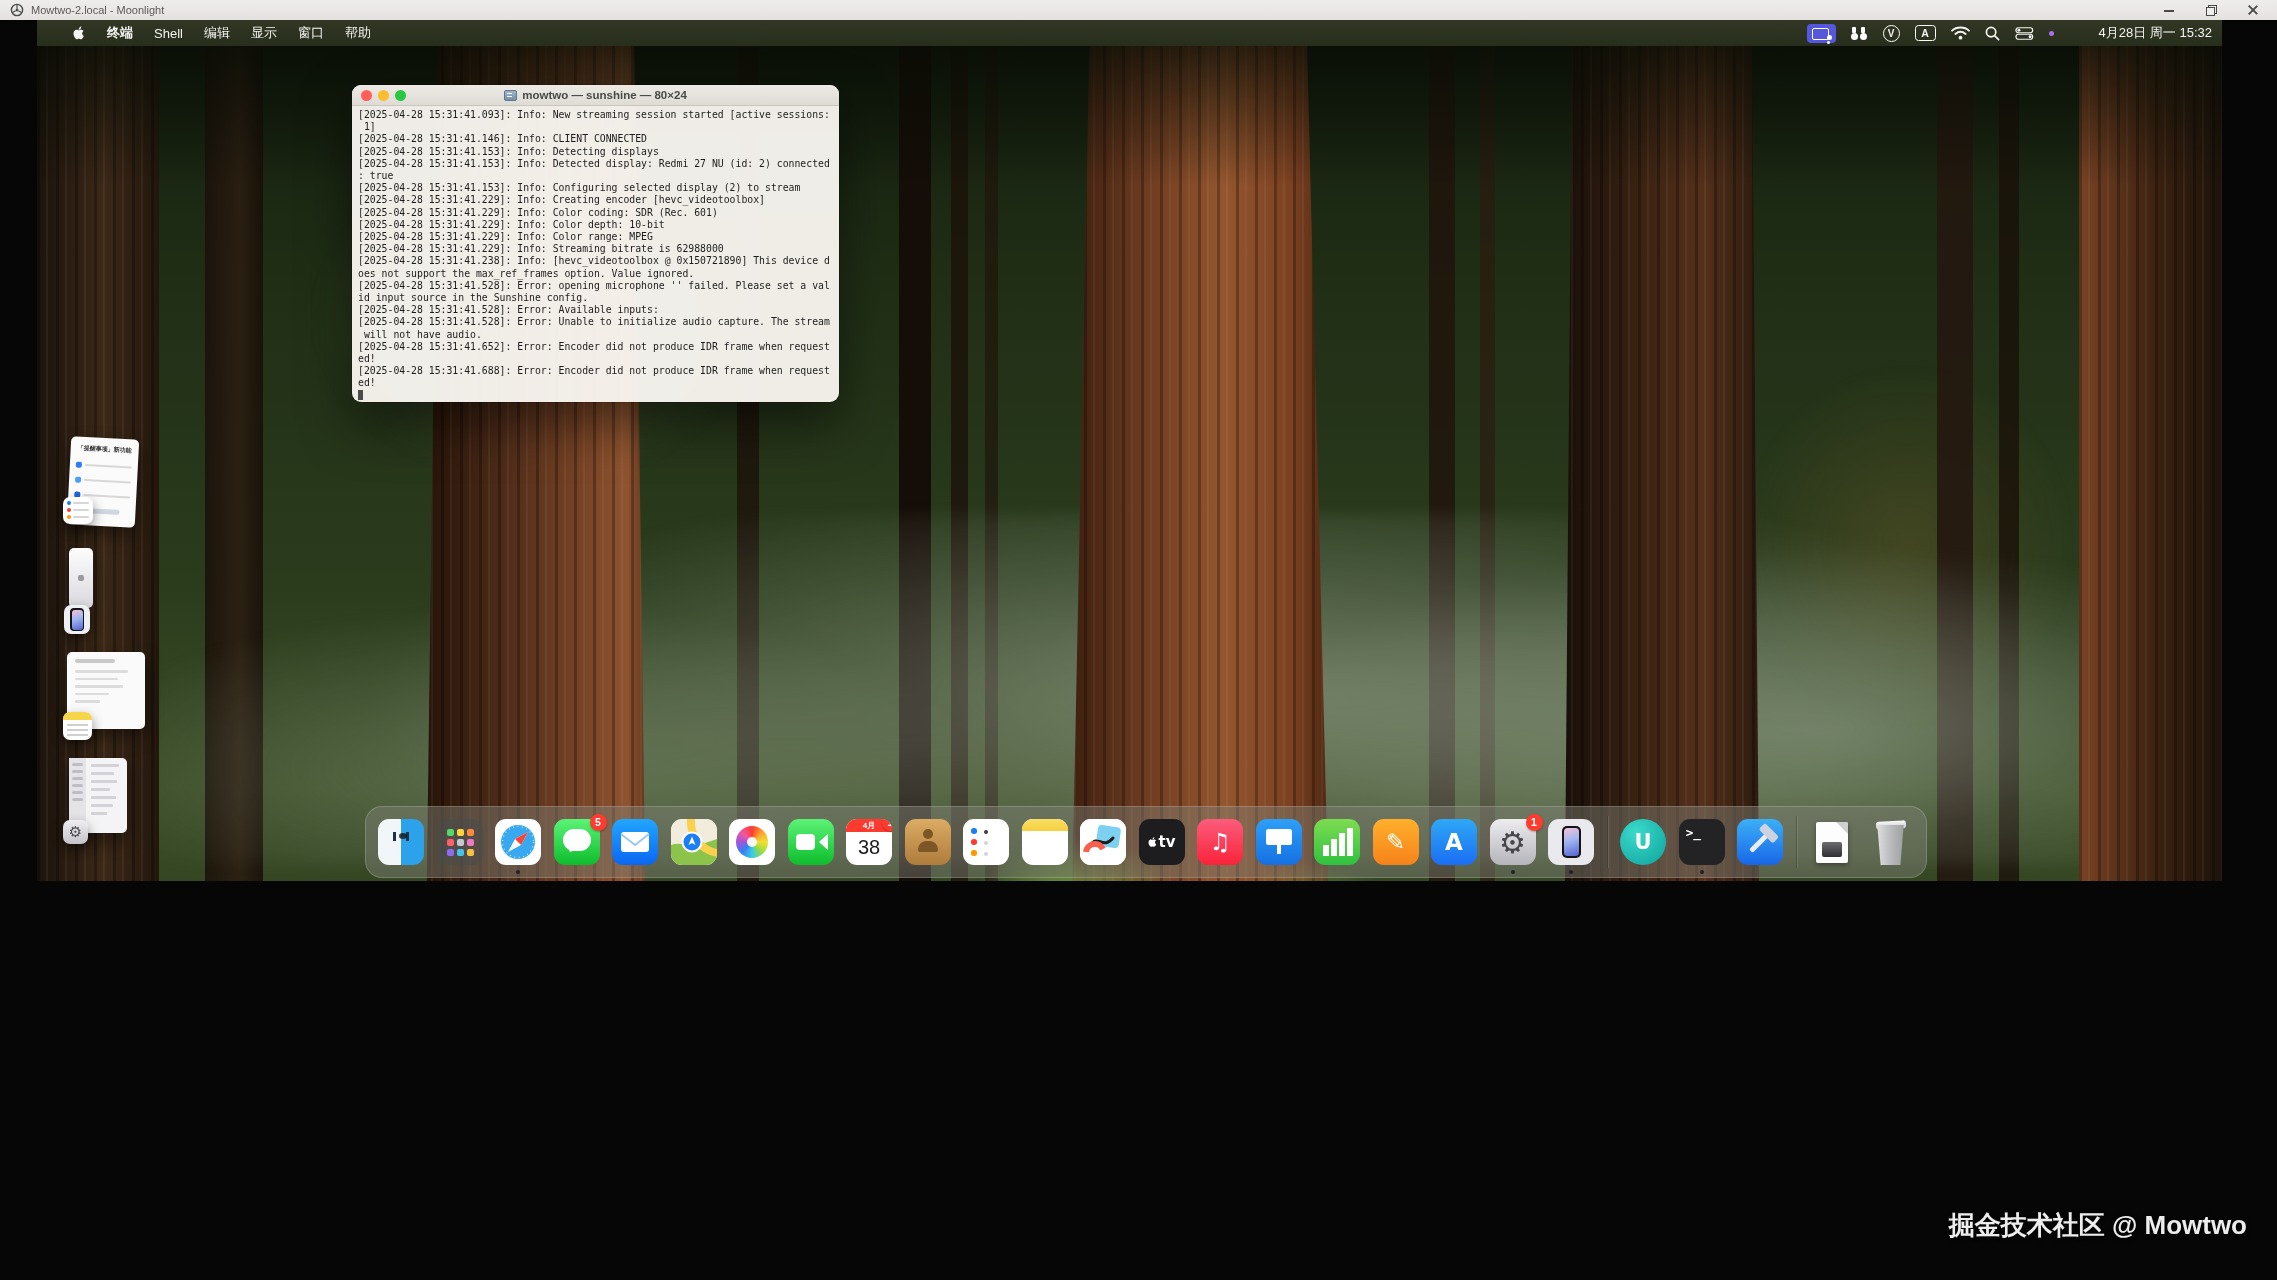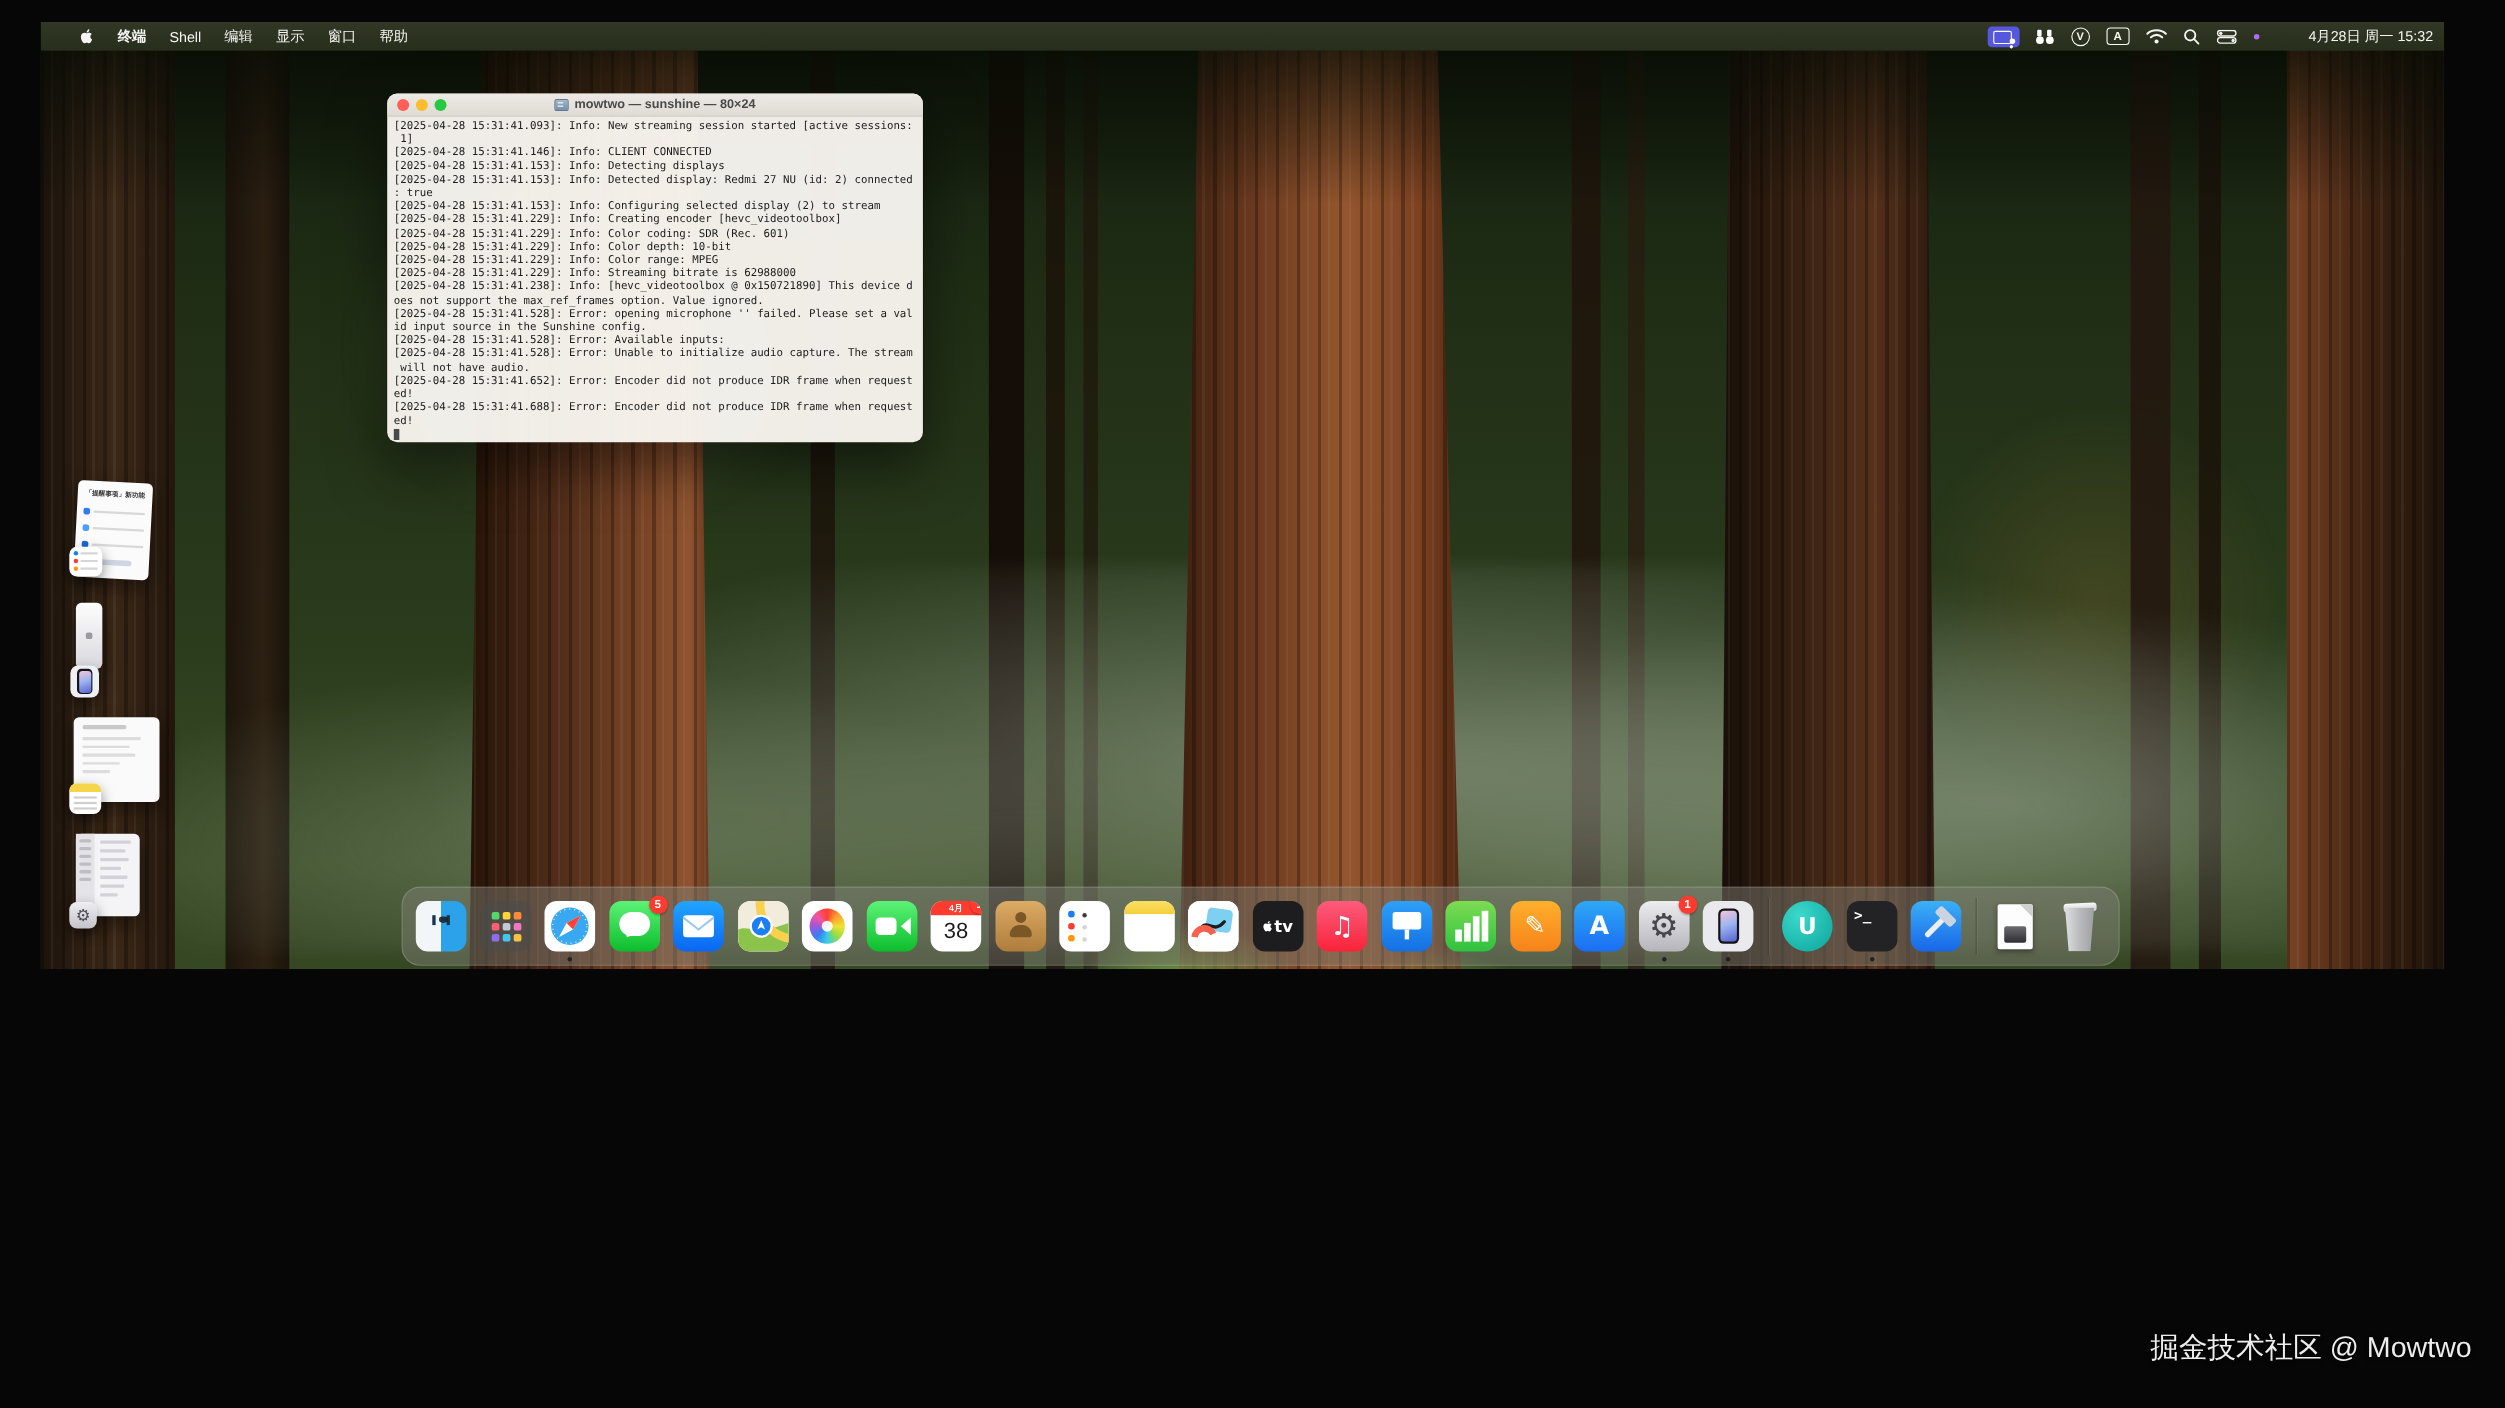--- a/index.html
+++ b/index.html
@@ -26,21 +26,21 @@
     display:flex; align-items:center; }
   .tb-start { position:relative; width:20px; height:20px; margin-left:18px; cursor:pointer; }
   .tb-start i { position:absolute; width:9px; height:9px; background:#1a84d8; }
   .tb-start i:nth-child(1){left:0;top:0;} .tb-start i:nth-child(2){right:0;top:0;background:#2196e8;}
   .tb-start i:nth-child(3){left:0;bottom:0;background:#2196e8;} .tb-start i:nth-child(4){right:0;bottom:0;background:#35a4ef;}
   .tb-moonlight { position:relative; margin-left:22px; width:22px; height:26px; }
   .tb-moonlight::after { content:''; position:absolute; left:9px; bottom:0; width:4px; height:3px; border-radius:2px; background:#555; }
   .tb-clock { margin-left:auto; text-align:right; padding-right:34px; font-size:11.5px;
     line-height:13.5px; color:#3e3b3a; }
 
-  .watermark { position:absolute; right:30px; top:1208px; z-index:55; font-size:26px; font-weight:400;
+  .watermark { position:absolute; right:30px; top:1208px; z-index:55; font-size:26px; font-weight:700;
     color:rgba(255,255,255,0.93); text-shadow:0 1px 4px rgba(0,0,0,0.55), 0 0 1px rgba(0,0,0,0.4); }
 
   
   .mac-screen { position:absolute; left:37px; top:20px; width:2185px; height:861px;
     background:#10170b; overflow:hidden; z-index:10; }
 
   .menubar { position:absolute; left:0; top:0; width:100%; height:26px;
     background:linear-gradient(180deg,rgba(52,58,38,0.92),rgba(42,48,30,0.92));
     display:flex; align-items:center; color:#f4f4f2; font-size:13px; padding:0 10px 0 36px; z-index:40; }
   .mb-left { display:flex; align-items:center; gap:21px; }
@@ -252,20 +252,33 @@
   .i-trash i { display:block; width:33px; height:40px; background:linear-gradient(90deg,#e8e8e8,#b9bbbd 50%,#97999b);
     clip-path:polygon(10% 0, 90% 0, 80% 100%, 20% 100%); }
   .i-trash::before { content:''; position:absolute; left:8px; top:2px; width:30px; height:8px; border-radius:3px;
     background:linear-gradient(180deg,#fafafa,#c6c8ca); transform:rotate(-3deg); }
 </style>
 </head>
 <body>
 
 <div class="root">
 
+  <div class="win-titlebar">
+    <svg class="win-app-icon" viewBox="0 0 20 20">
+      <circle cx="10" cy="10" r="8" fill="none" stroke="#4a4a4a" stroke-width="2"></circle>
+      <circle cx="10" cy="10" r="2" fill="#4a4a4a"></circle>
+      <path d="M10 2 L10 8 M3 14 L8 11 M17 14 L12 11" stroke="#4a4a4a" stroke-width="1.6"></path>
+    </svg>
+    <span class="win-title">Mowtwo-2.local - Moonlight</span>
+    <div class="win-controls">
+      <div class="wc wc-min"></div>
+      <div class="wc wc-max"></div>
+      <div class="wc wc-close"></div>
+    </div>
+  </div>
 
   <div class="mac-screen">
 
     <div class="menubar">
       <div class="mb-left">
         <svg width="13" height="16" viewBox="0 0 16 20">
           <path fill="#f4f4f2" d="M11.3 10.6c0-2 1.6-3 1.7-3.1-.9-1.4-2.4-1.6-2.9-1.6-1.2-.1-2.4.7-3 .7-.6 0-1.6-.7-2.6-.7-1.3 0-2.6.8-3.3 2-1.4 2.4-.4 6 1 8 .7 1 1.5 2.1 2.5 2 .9 0 1.3-.6 2.5-.6s1.5.6 2.6.6c1.1 0 1.8-1 2.4-2 .8-1.1 1.1-2.2 1.1-2.3-.1 0-2-.8-2-3zM9.4 4.6c.5-.7.9-1.6.8-2.6-.8 0-1.8.6-2.3 1.3-.5.6-1 1.6-.8 2.5.9.1 1.8-.5 2.3-1.2z"></path>
         </svg>
         <span class="mb-item mb-appname">终端</span>
         <span class="mb-item">Shell</span>

